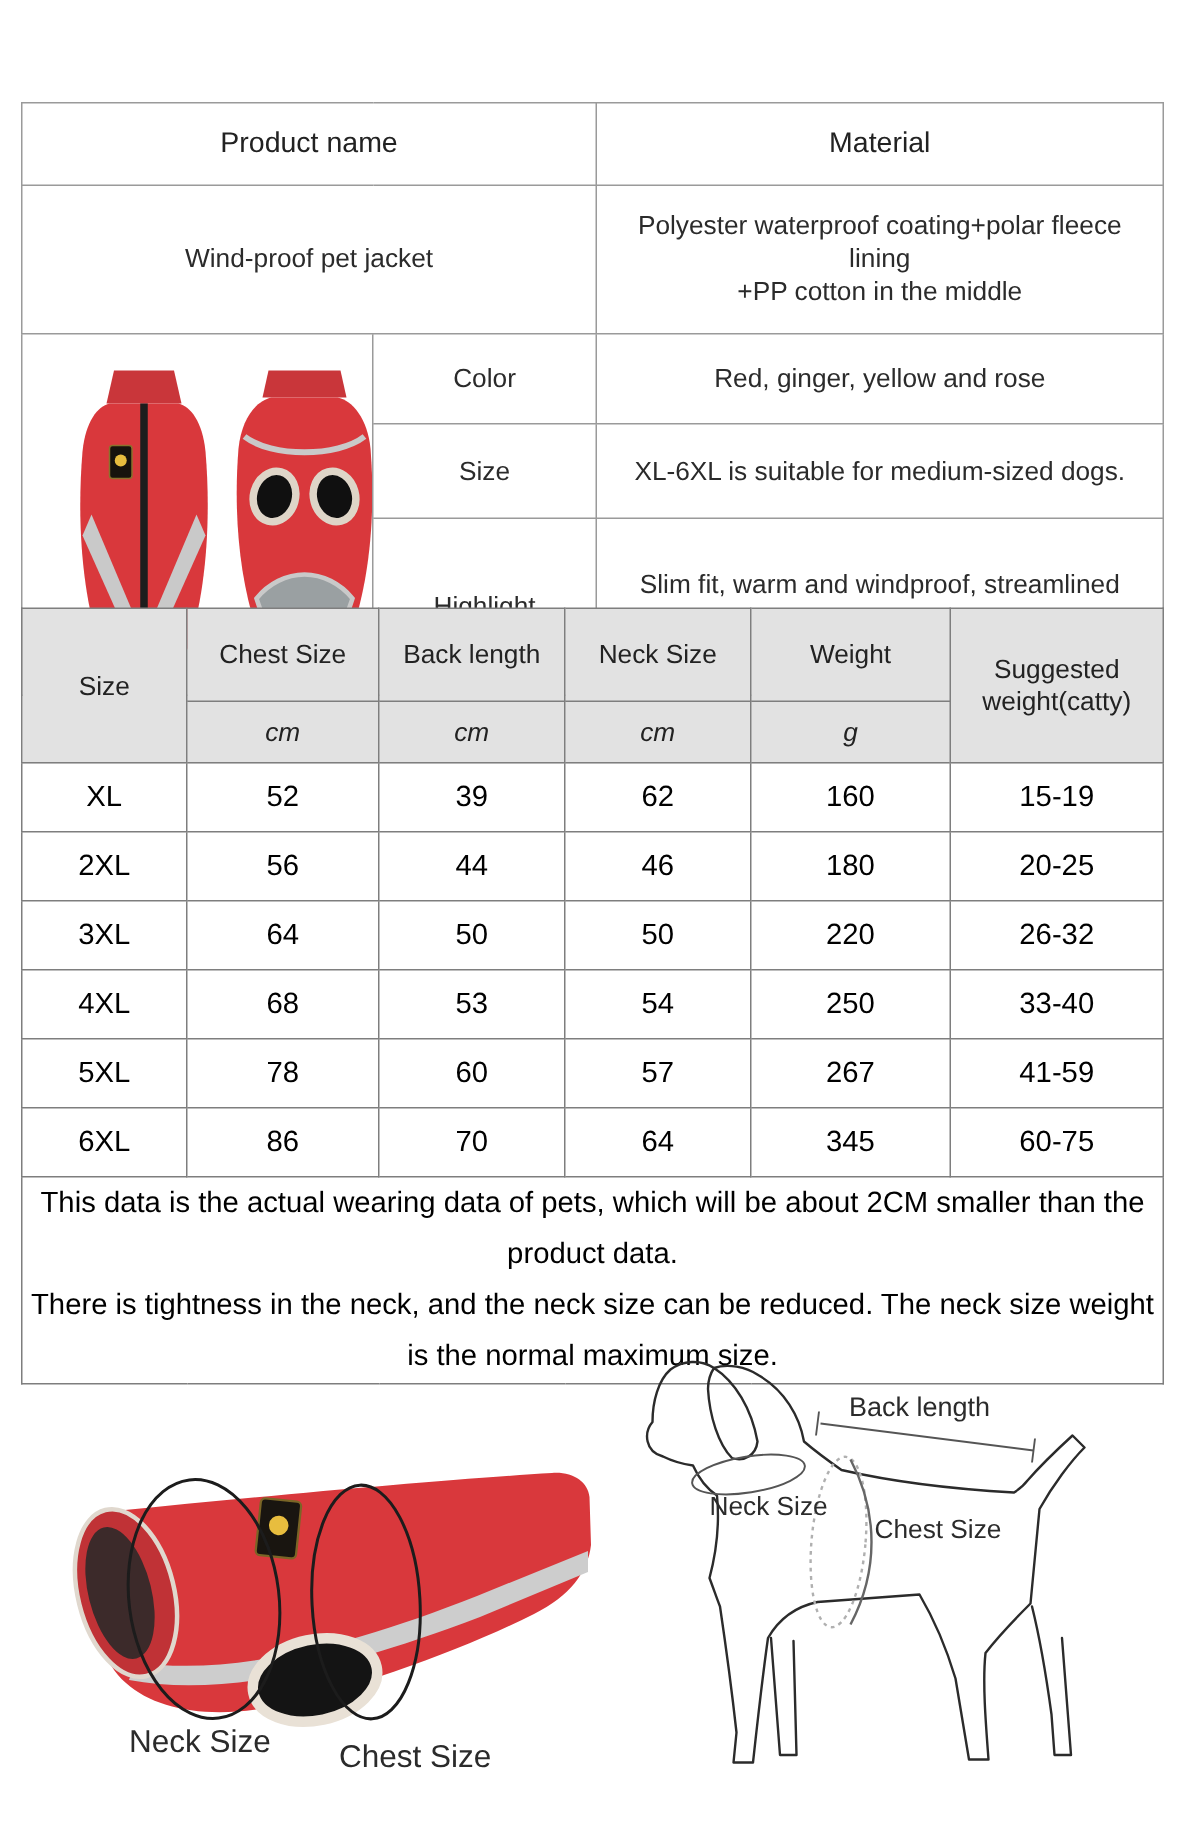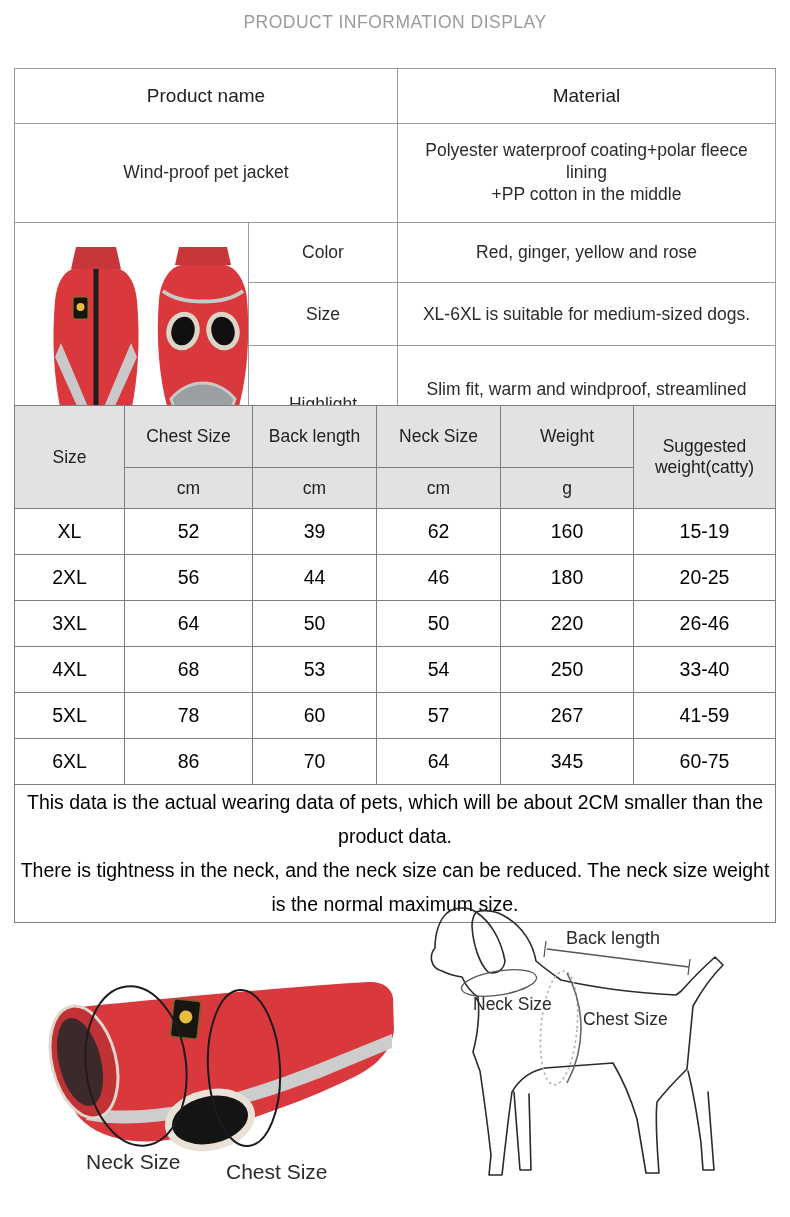--- a/index.html
+++ b/index.html
@@ -18,38 +18,37 @@
   .material-val{font-size:17px;line-height:1.25;}
   .value-cell{text-align:left;padding-left:28px;padding-right:14px;}
   .highlight-val{line-height:1.95;padding-top:4px;width:345px;}
   .photo-cell{vertical-align:middle;}
 
   
   .size-table{position:absolute;left:14px;top:405px;width:761px;}
   .size-table td,.size-table th{border:1.4px solid #7e7e7e;text-align:center;
         vertical-align:middle;padding:0;font-weight:normal;}
   .size-table thead th{background:#e2e2e2;font-size:17.5px;color:#222;}
-  .hrow1{height:62px;} .hrow2{height:41px;}
+  .hrow1{height:62px;} .hrow2{height:41px;font-style:italic;}
   .unit{font-weight:bold;font-size:18.5px;}
   .size-table tbody td{height:45px;font-size:19.5px;color:#000000;}
   .size-col{font-weight:bold;font-size:19px;}
   .note-row td{height:75px;font-size:13.5px;color:#2f2f2f;line-height:1.75;}
 
   
   .guide-label{position:absolute;color:#2b2b2b;white-space:nowrap;}
   .lbl-jacket{font-size:21px;}
   .lbl-dog{font-size:17.5px;}
   svg{display:block;}
 </style>
 </head>
 <body>
 
 <div class="page">
 
-  <div class="page-title">PRODUCT INFORMATION DISPLAY</div>
 
   <table class="info-table">
     <colgroup>
         <col style="width:234px">
         <col style="width:149px">
         <col style="width:378px">
       </colgroup>
     <tbody>
         <tr class="r1">
       <td colspan="2" class="head">Product name</td>
@@ -148,21 +147,21 @@
         <td>46</td>
         <td>180</td>
         <td>20-25</td>
       </tr>
       <tr>
         <td class="size-col">3XL</td>
         <td>64</td>
         <td>50</td>
         <td>50</td>
         <td>220</td>
-        <td>26-46</td>
+        <td>26-32</td>
       </tr>
       <tr>
         <td class="size-col">4XL</td>
         <td>68</td>
         <td>53</td>
         <td>54</td>
         <td>250</td>
         <td>33-40</td>
       </tr>
       <tr>

